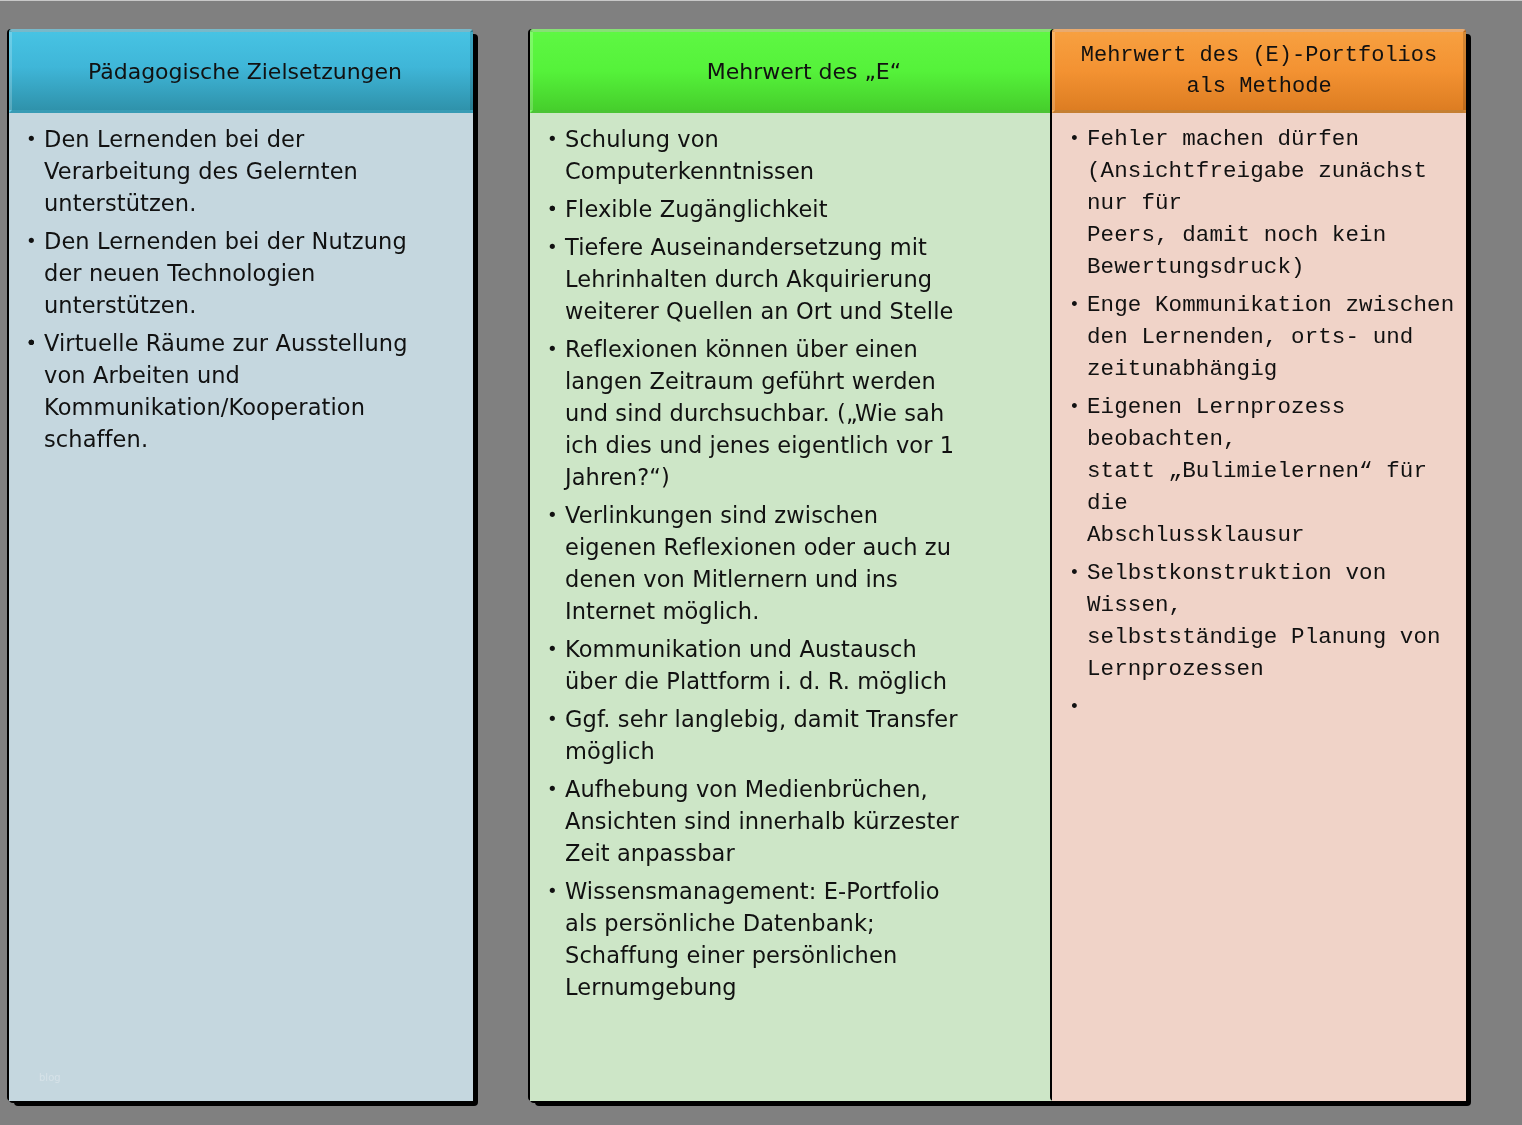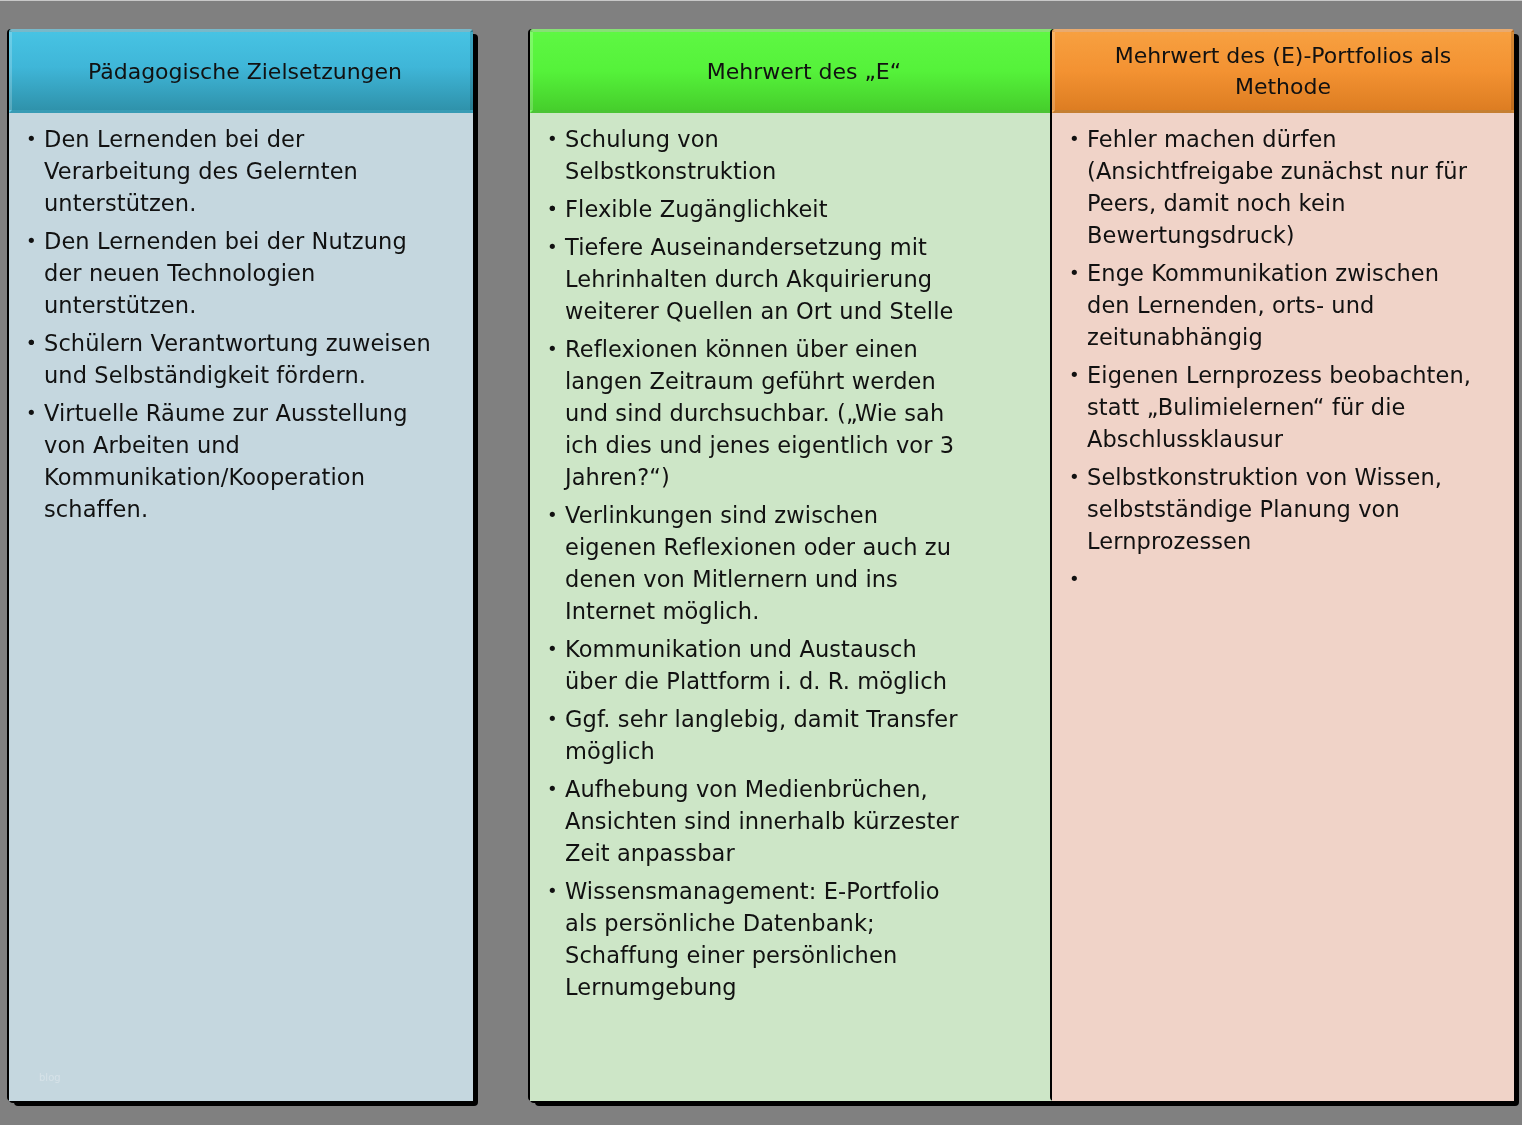--- a/index.html
+++ b/index.html
@@ -14,21 +14,21 @@
   }
   .column {
     position: absolute;
     top: 28px;
     height: 1072px;
     box-shadow: 5px 5px 0 #000, -2px 0 0 #000, 0 2px 0 #000;
     border-radius: 4px;
   }
   .col-1 { left: 9px;   width: 464px; }
   .col-2 { left: 530px; width: 548px; }
-  .col-3 { left: 1052px; width: 462px; }
+  .col-3 { left: 1052px; width: 414px; font-family: Liberation Mono, monospace; }
 
   .header {
     position: absolute; left: 0; right: 0; top: 0;
     height: 84px;
     display: flex; align-items: center; justify-content: center;
     text-align: center;
     font-size: 22px;
     line-height: 31px;
     color: #111;
     box-sizing: border-box;
@@ -81,48 +81,47 @@
   </div>
   <div class="body">
     <ul class="items">
       <li><span class="bullet">•</span><span>Den Lernenden bei der
 Verarbeitung des Gelernten
 unterstützen.</span></li>
       <li><span class="bullet">•</span><span>Den Lernenden bei der Nutzung
 der neuen Technologien
 unterstützen.</span></li>
       <li><span class="bullet">•</span></li>
-      <li><span class="bullet">•</span><span>Schülern Verantwortung zuweisen
-und Selbständigkeit fördern.</span></li>
+      <li><span class="bullet">•</span></li>
       <li><span class="bullet">•</span><span>Virtuelle Räume zur Ausstellung
 von Arbeiten und
 Kommunikation/Kooperation
 schaffen.</span></li>
     </ul>
     <span class="watermark">blog</span>
   </div>
 </div>
 
 <div class="column col-2">
   <div class="header">
     <span>Mehrwert des „E“</span>
   </div>
   <div class="body">
     <ul class="items">
       <li><span class="bullet">•</span><span>Schulung von
-Selbstkonstruktion</span></li>
+Computerkenntnissen</span></li>
       <li><span class="bullet">•</span></li>
       <li><span class="bullet">•</span><span>Flexible Zugänglichkeit</span></li>
       <li><span class="bullet">•</span><span>Tiefere Auseinandersetzung mit
 Lehrinhalten durch Akquirierung
 weiterer Quellen an Ort und Stelle</span></li>
       <li><span class="bullet">•</span><span>Reflexionen können über einen
 langen Zeitraum geführt werden
 und sind durchsuchbar. („Wie sah
-ich dies und jenes eigentlich vor 3
+ich dies und jenes eigentlich vor 1
 Jahren?“)</span></li>
       <li><span class="bullet">•</span><span>Verlinkungen sind zwischen
 eigenen Reflexionen oder auch zu
 denen von Mitlernern und ins
 Internet möglich.</span></li>
       <li><span class="bullet">•</span><span>Kommunikation und Austausch
 über die Plattform i. d. R. möglich</span></li>
       <li><span class="bullet">•</span><span>Ggf. sehr langlebig, damit Transfer
 möglich</span></li>
       <li><span class="bullet">•</span><span>Aufhebung von Medienbrüchen,

